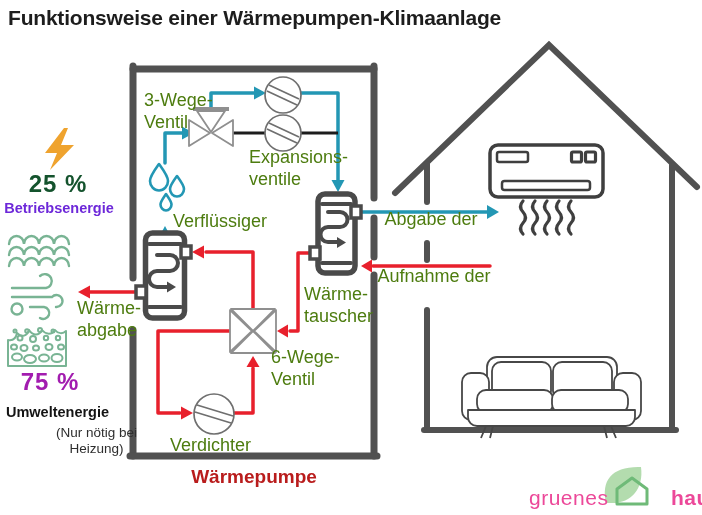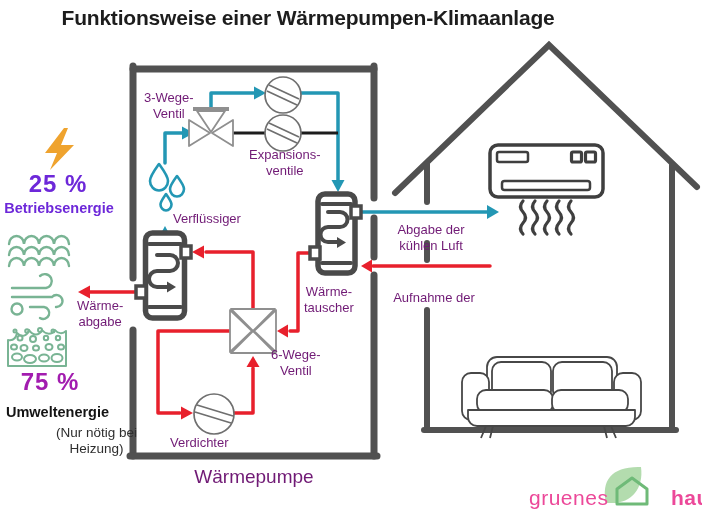--- a/index.html
+++ b/index.html
@@ -1,44 +1,44 @@
 <!DOCTYPE html>
 <html><head>
 <meta charset="utf-8">
 <style>
   html,body{margin:0;padding:0;}
   body{
     width:702px;height:515px;position:relative;overflow:hidden;
     background:#ffffff;font-family:"Liberation Sans",sans-serif;
   }
-  .abs{position:absolute;text-align:center;}
+  .abs{position:absolute;}
   #title{
     left:8px;top:6px;width:600px;
     font-size:21px;font-weight:800;color:#1d1d1d;letter-spacing:-0.2px;
   }
   .lbl{
-    font-size:13px;color:#701a75;line-height:1.22;white-space:nowrap;
+    font-size:18px;color:#4d7c0f;line-height:1.22;white-space:nowrap;
   }
   .center{text-align:center;}
   .pct{font-size:24px;font-weight:800;letter-spacing:1px;}
-  #pct25{left:18px;top:170px;width:80px;color:#6d28d9;}
+  #pct25{left:18px;top:170px;width:80px;color:#14532d;}
   #betriebsenergie{left:0px;top:200px;width:118px;font-size:14.5px;font-weight:700;color:#6d28d9;}
   #pct75{left:10px;top:368px;width:80px;color:#a21caf;}
   #umweltenergie{left:0px;top:404px;width:115px;font-size:14.5px;font-weight:700;color:#141414;}
   #env-note{left:0px;top:425px;width:115px;font-size:13.5px;color:#2e2e2e;line-height:1.2;margin-left:39px;}
   #heat-output-label{left:77px;top:298px;}
   #three-way-valve-label{left:144px;top:90px;}
   #expansion-valves-label{left:249px;top:147px;}
   #condenser-label{left:173px;top:211px;}
   #heat-exchanger-label{left:304px;top:284px;}
   #four-way-valve-label{left:271px;top:347px;}
   #compressor-label{left:170px;top:435px;}
-  #heat-pump-label{left:130px;top:466px;width:248px;font-size:19px;font-weight:400;color:#701a75;}
-  #cool-air-label{left:372px;top:222px;width:118px;}
-  #warm-air-label{left:368px;top:290px;width:132px;}
+  #heat-pump-label{left:130px;top:466px;width:248px;font-size:19px;font-weight:700;color:#b91c1c;}
+  #cool-air-label{left:372px;top:209px;width:118px;}
+  #warm-air-label{left:368px;top:266px;width:132px;}
   .logo-word{top:486px;font-size:21px;color:#ec4899;letter-spacing:0.5px;}
   #logo-word1{left:529px;}
   #logo-word2{left:671px;font-weight:bold;}
   svg{position:absolute;left:0;top:0;}
 </style>
 </head>
 <body>
 
 <svg width="702" height="515" viewBox="0 0 702 515">
 
@@ -247,21 +247,20 @@
   <div>6-Wege-</div>
   <div>Ventil</div>
 </div>
 
 <div class="abs lbl" id="compressor-label">Verdichter</div>
 
 <div class="abs center" id="heat-pump-label">Wärmepumpe</div>
 
 <div class="abs lbl center" id="cool-air-label">
   <div>Abgabe der</div>
-  <div>kühlen Luft</div>
 </div>
 
 <div class="abs lbl center" id="warm-air-label">
   <div>Aufnahme der</div>
 </div>
 
 <div class="abs logo-word" id="logo-word1">gruenes</div>
 <div class="abs logo-word" id="logo-word2">haus</div>
 
 </body></html>

